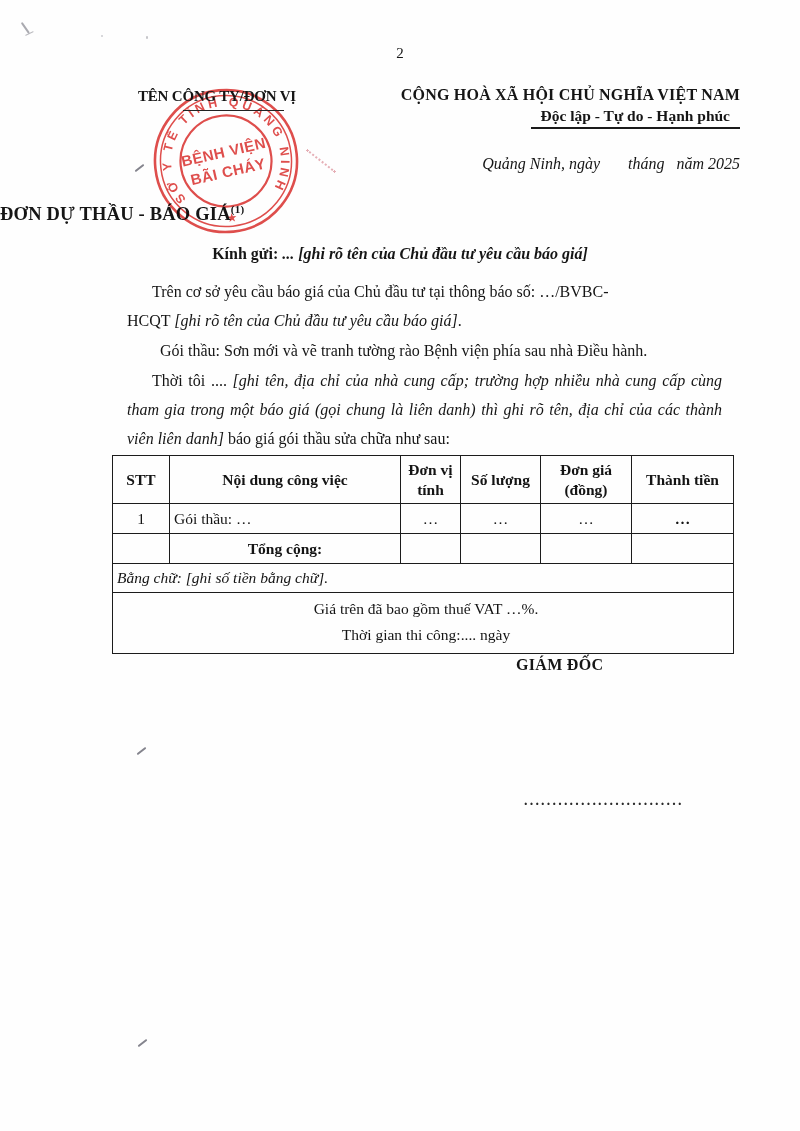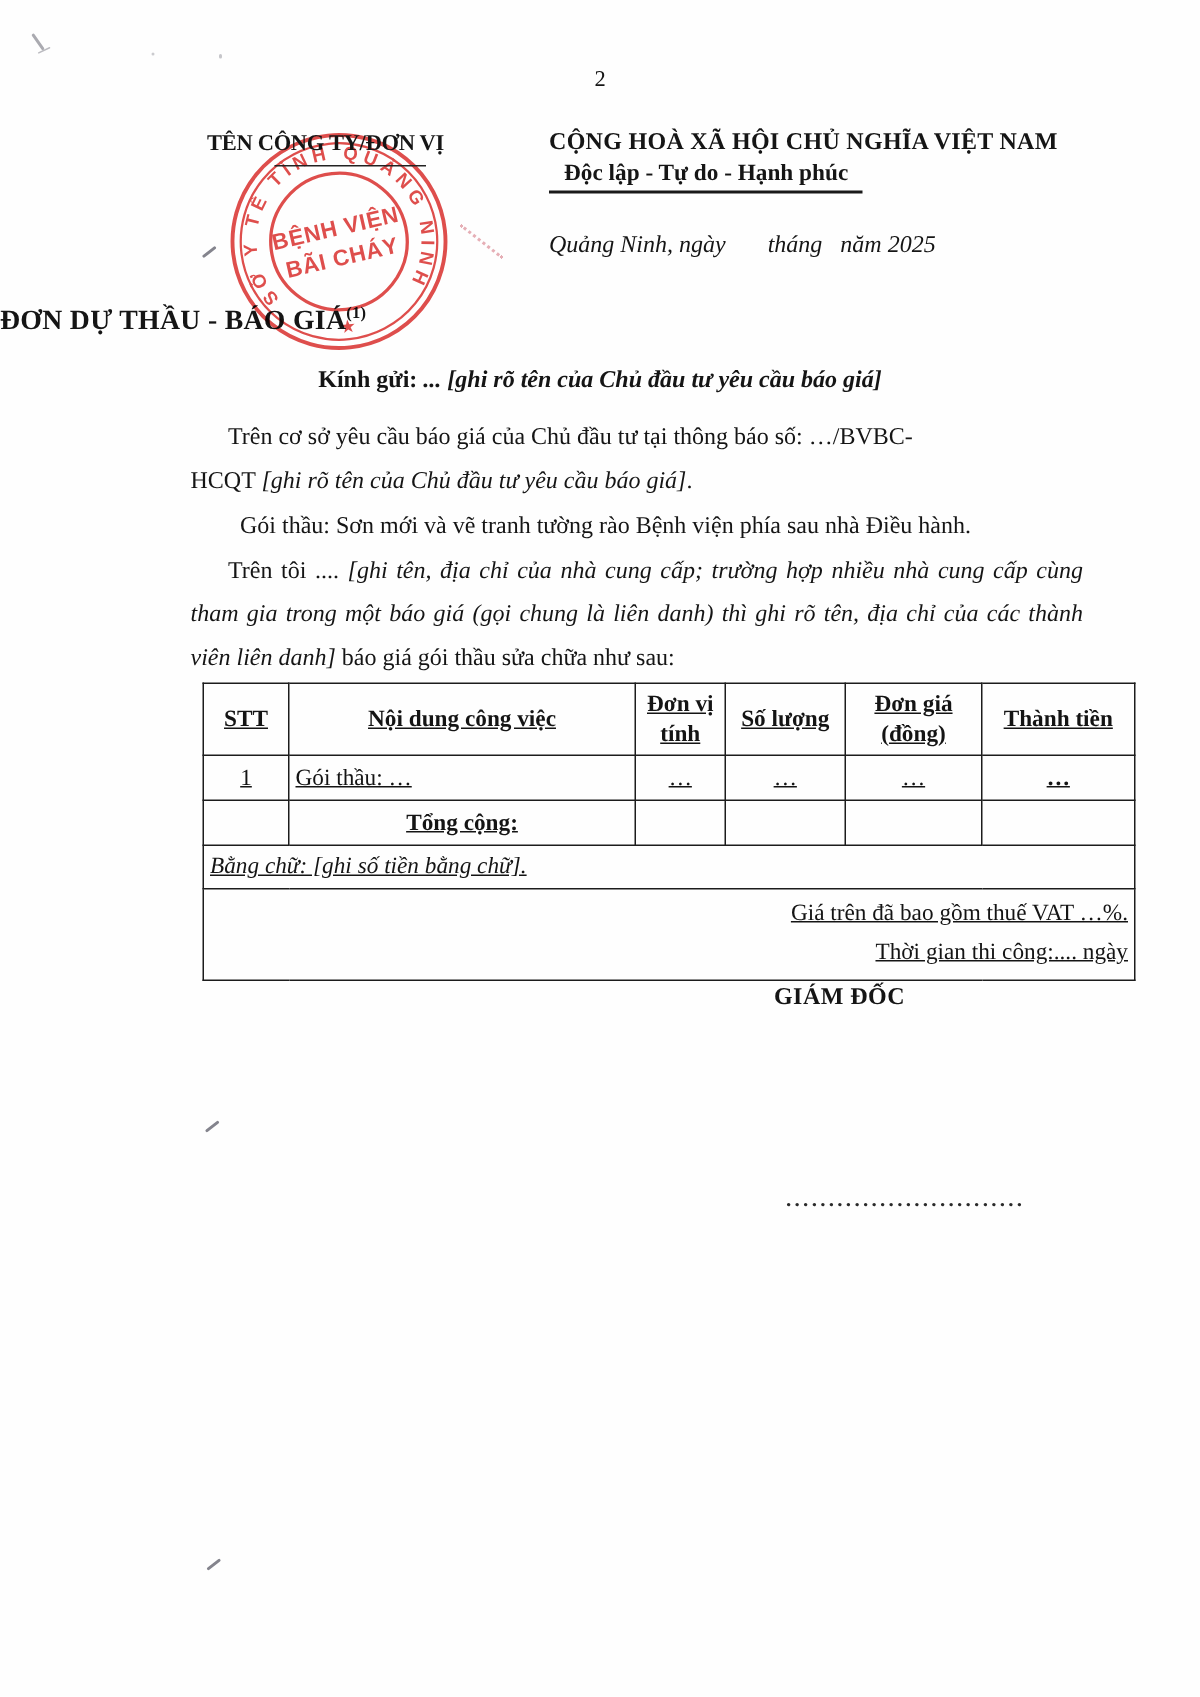--- a/index.html
+++ b/index.html
@@ -23,21 +23,21 @@
     position:absolute;left:138px;top:88px;width:170px;
     font-weight:bold;font-size:15px;white-space:nowrap;
     z-index:3;letter-spacing:-0.2px;
   }
   .header-left-underline{
     position:absolute;left:183px;top:110px;width:101px;height:0;
     border-top:1.6px solid #222;z-index:3;
   }
   .header-right{
     position:absolute;left:366px;top:86px;width:374px;
-    text-align:left;z-index:2;
+    text-align:right;z-index:2;
   }
   .nat-line1{font-weight:bold;font-size:16px;letter-spacing:.2px;white-space:nowrap;}
   .nat-line2{
     display:inline-block;font-weight:bold;font-size:15.5px;
     border-bottom:2px solid #1a1a1a;padding:1px 10px 2px 10px;margin-top:2px;
   }
   .dateline{
     margin-top:26px;font-style:italic;font-size:16px;white-space:pre;
   }
   
@@ -62,38 +62,38 @@
     position:absolute;left:127px;width:595px;
     font-size:16px;line-height:29px;text-align:justify;margin:0;
   }
   .p1{top:277px;}
   .p2{top:336px;text-indent:33px;}
   .p3{top:366px;text-indent:25px;}
   .p1 .first{margin-left:25px;}
   .italic{font-style:italic;}
   
   .quote-table{
-    position:absolute;left:135px;top:455px;width:621px;
+    position:absolute;left:112px;top:455px;width:621px;
     border-collapse:collapse;table-layout:fixed;
-    font-size:15.5px;color:#141414;text-decoration:underline;
+    font-size:15.5px;color:#141414;
   }
   .quote-table td,.quote-table th{
     border:1.6px solid #1c1c1c;padding:1px 4px;vertical-align:middle;
   }
   .quote-table th{font-weight:bold;text-align:center;line-height:1.25;height:45px;}
   .row-item td{height:27px;}
   .row-total td{height:27px;}
   .cell-center{text-align:center;}
   .cell-left{text-align:left;padding-left:8px;}
   .cell-bold{font-weight:bold;}
   .row-words td{
     height:26px;text-align:left;font-style:italic;font-size:15.5px;
   }
   .row-notes td{padding:3px 4px 5px 10px;}
-  .note-line{line-height:26px;text-align:right;}
+  .note-line{line-height:26px;text-align:center;}
   
   .director{
     position:absolute;left:516px;top:656px;width:185px;
     text-align:left;font-weight:bold;font-size:16px;letter-spacing:.3px;
   }
   .dotted-line{
     position:absolute;left:524px;top:793px;
     font-size:14px;font-weight:bold;letter-spacing:2.2px;color:#2a2a2a;
   }
   
@@ -162,21 +162,21 @@
   </div>
 
   <p class="para p1">
     <span class="first">Trên cơ sở yêu cầu báo giá của Chủ đầu tư tại thông báo số: …/BVBC-</span><br>
     <span>HCQT </span><span class="italic">[ghi rõ tên của Chủ đầu tư yêu cầu báo giá]</span><span>.</span>
   </p>
 
   <p class="para p2">Gói thầu: Sơn mới và vẽ tranh tường rào Bệnh viện phía sau nhà Điều hành.</p>
 
   <p class="para p3">
-    <span>Trên tôi .... </span><span class="italic">[ghi tên, địa chỉ của nhà cung cấp; trường hợp nhiều nhà cung cấp cùng tham gia trong một báo giá (gọi chung là liên danh) thì ghi rõ tên, địa chỉ của các thành viên liên danh]</span><span> báo giá gói thầu sửa chữa như sau:</span>
+    <span>Thời tôi .... </span><span class="italic">[ghi tên, địa chỉ của nhà cung cấp; trường hợp nhiều nhà cung cấp cùng tham gia trong một báo giá (gọi chung là liên danh) thì ghi rõ tên, địa chỉ của các thành viên liên danh]</span><span> báo giá gói thầu sửa chữa như sau:</span>
   </p>
 
   <table class="quote-table">
     <colgroup>
       <col style="width:57px">
         <col style="width:231px">
         <col style="width:60px">
       <col style="width:80px">
         <col style="width:91px">
         <col style="width:102px">

